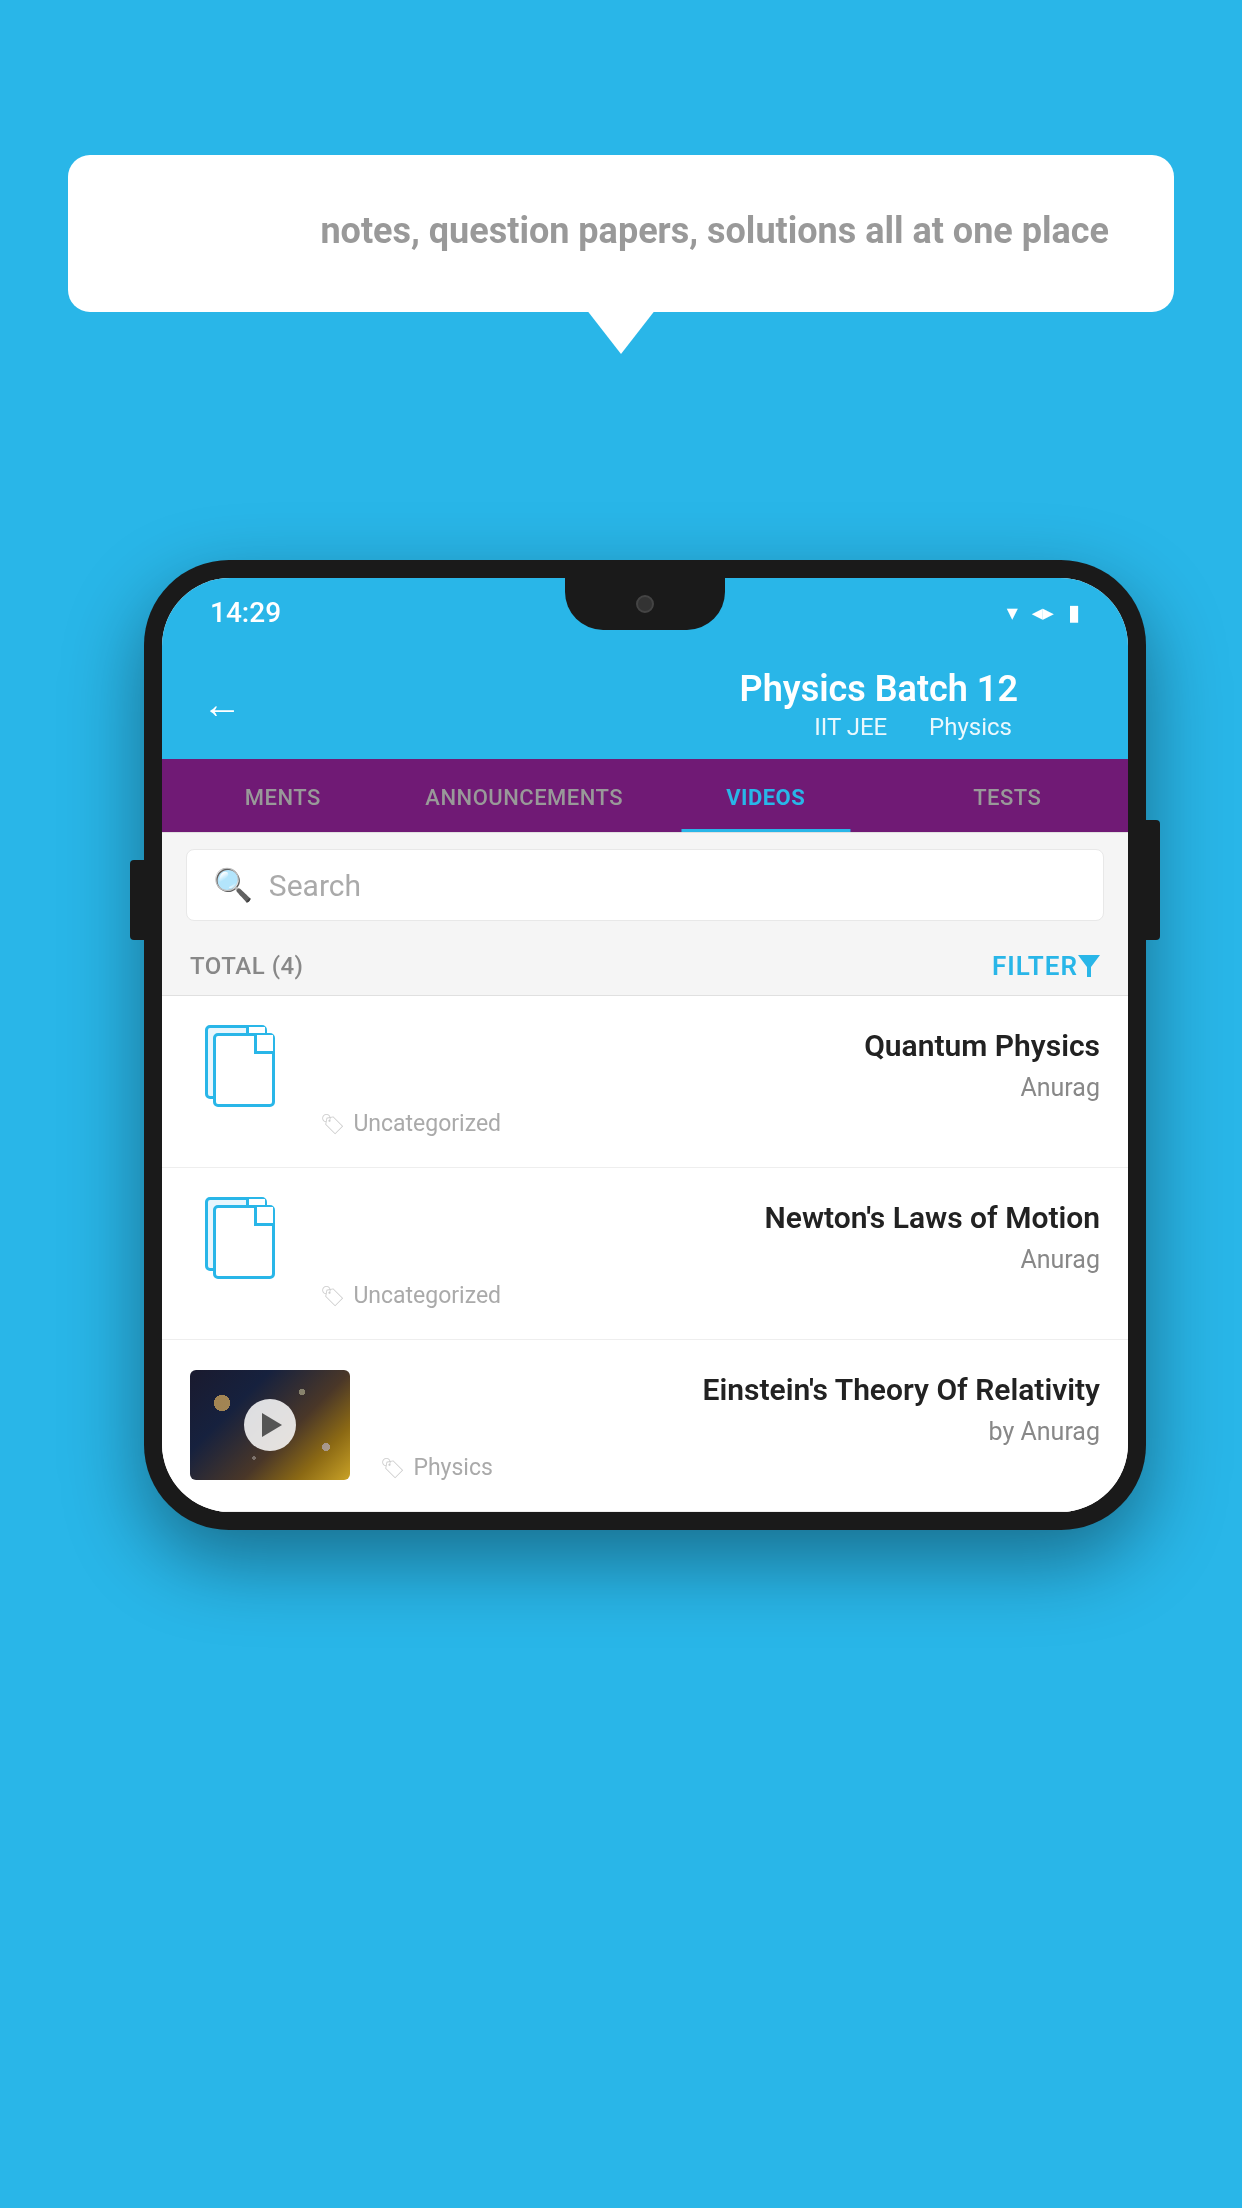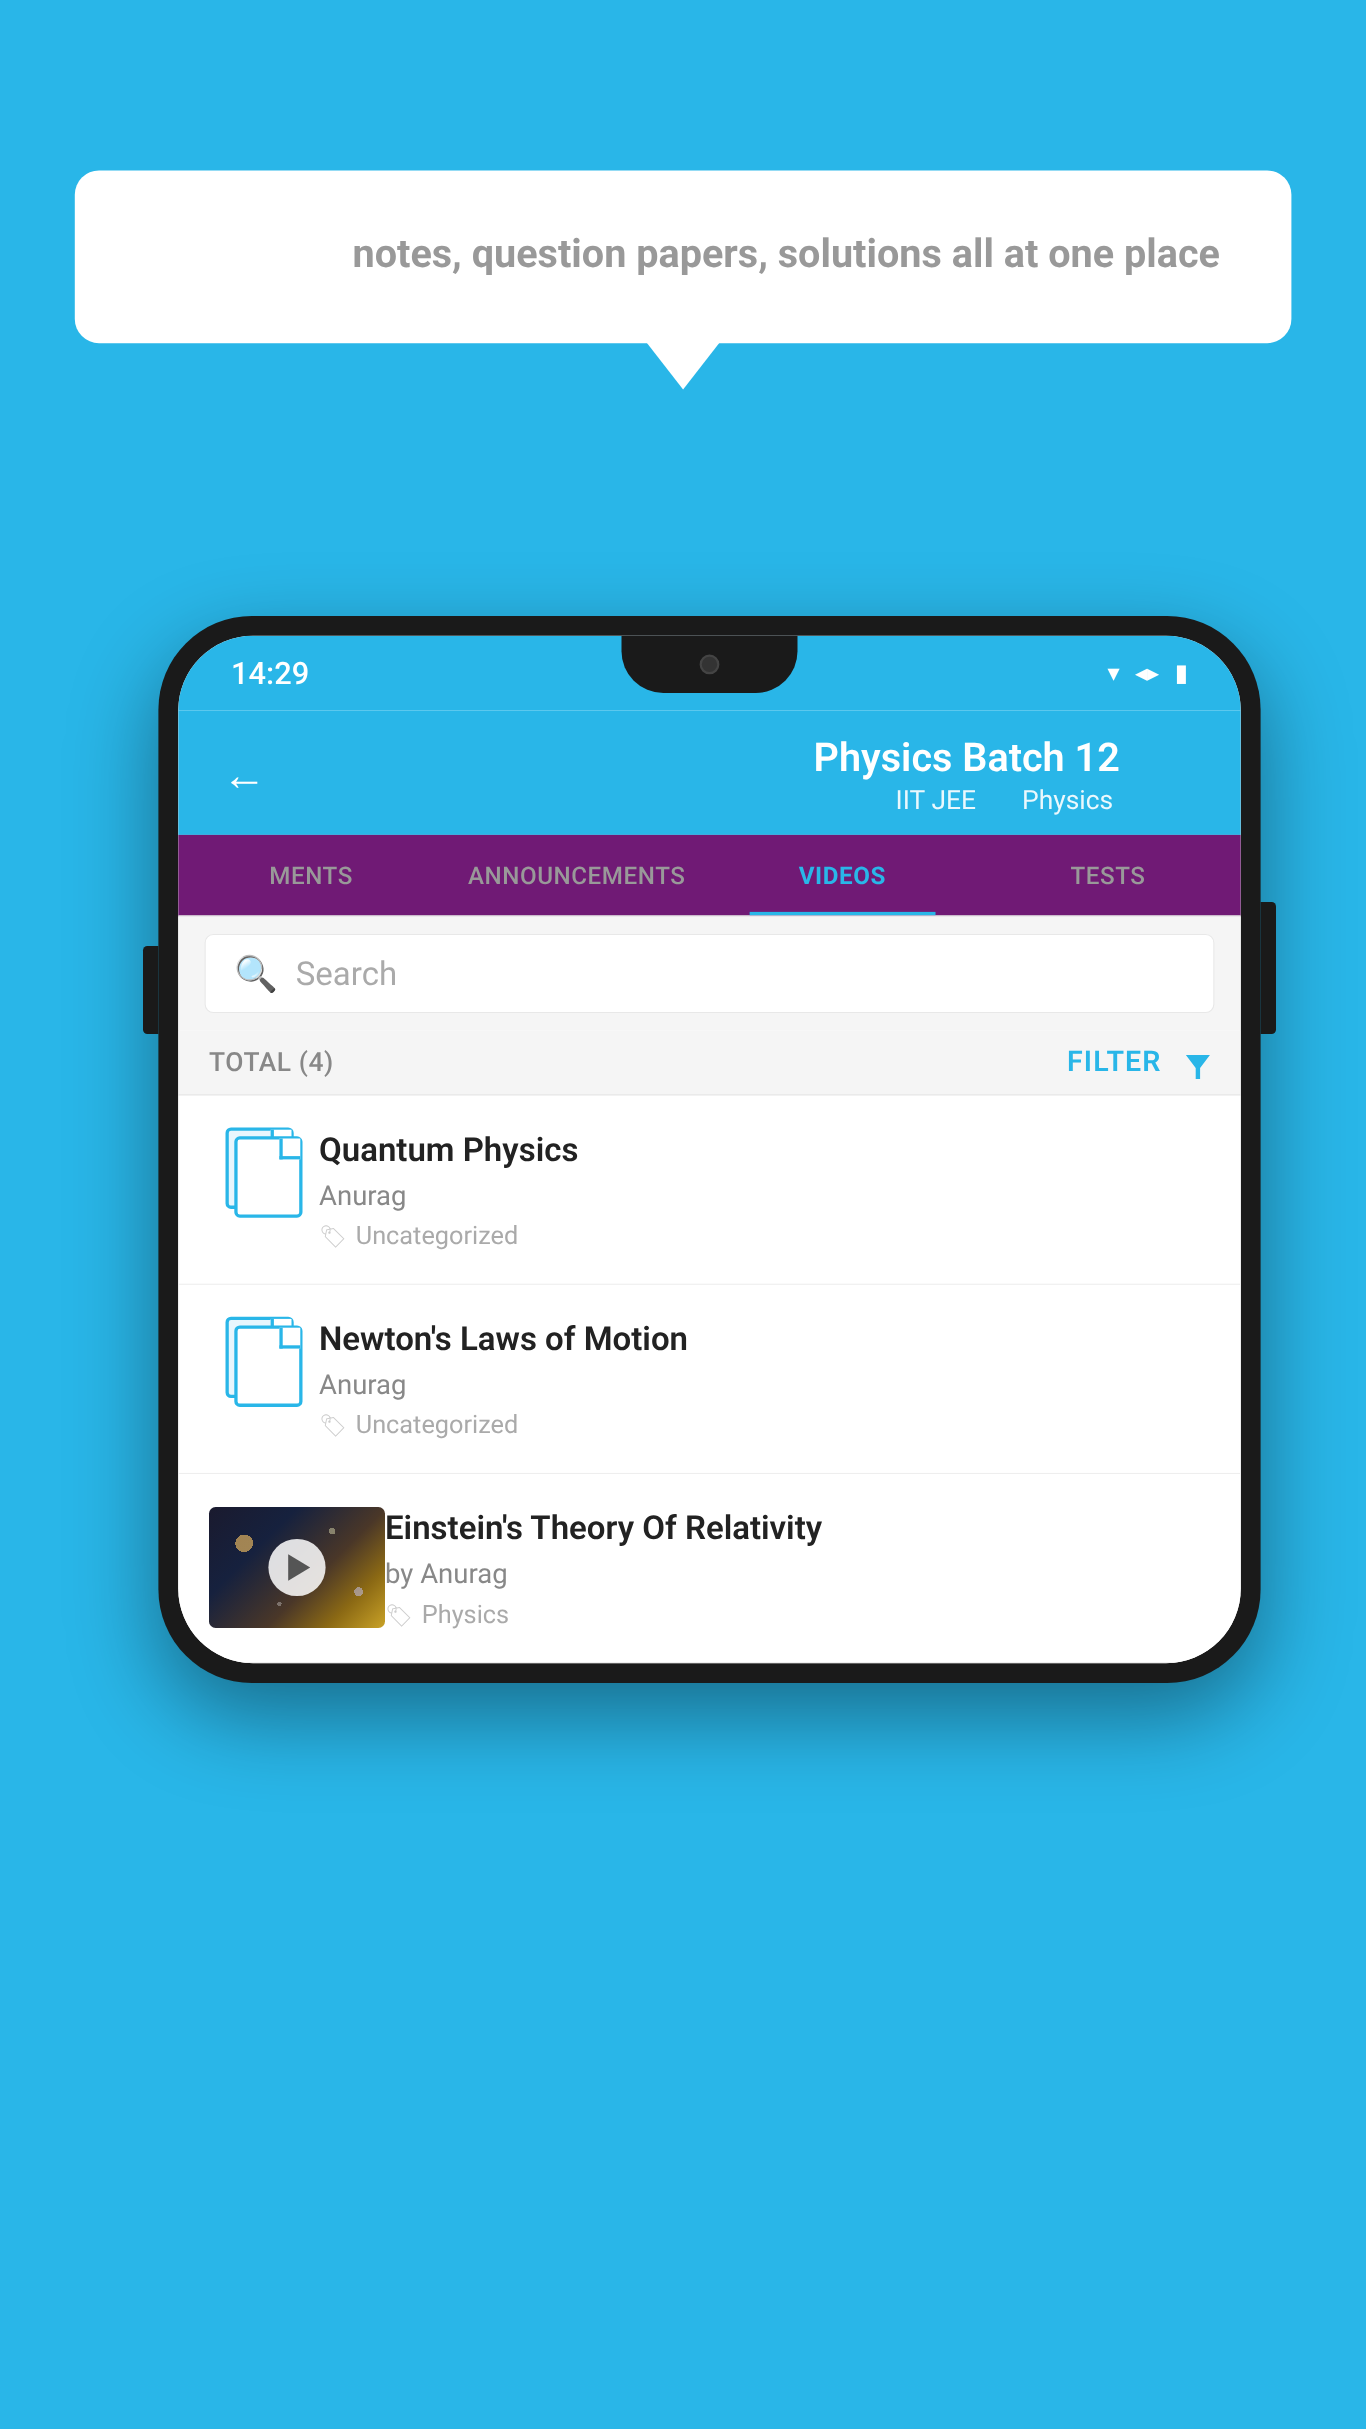--- a/index.html
+++ b/index.html
@@ -236,37 +236,39 @@
       border-bottom: 1px solid #e0e0e0;
     }
     .total-count {
       color: #888;
       font-size: 24px;
       font-weight: 500;
       letter-spacing: 0.5px;
     }
     .filter-btn {
       display: flex;
-      align-items: flex-end;
-      gap: 22px;
+      align-items: center;
+      gap: 0;
       color: #29b6e8;
       font-size: 26px;
       font-weight: 600;
       letter-spacing: 1px;
     }
 
     
     .video-list {
       background: white;
     }
     .video-item {
       display: flex;
       align-items: flex-start;
       padding: 30px 28px;
       border-bottom: 1px solid #eeeeee;
+      gap: 30px;
+      text-align: right;
     }
     .video-thumb-placeholder {
       width: 100px;
       height: 80px;
       flex-shrink: 0;
       display: flex;
       align-items: center;
       justify-content: center;
     }
     

